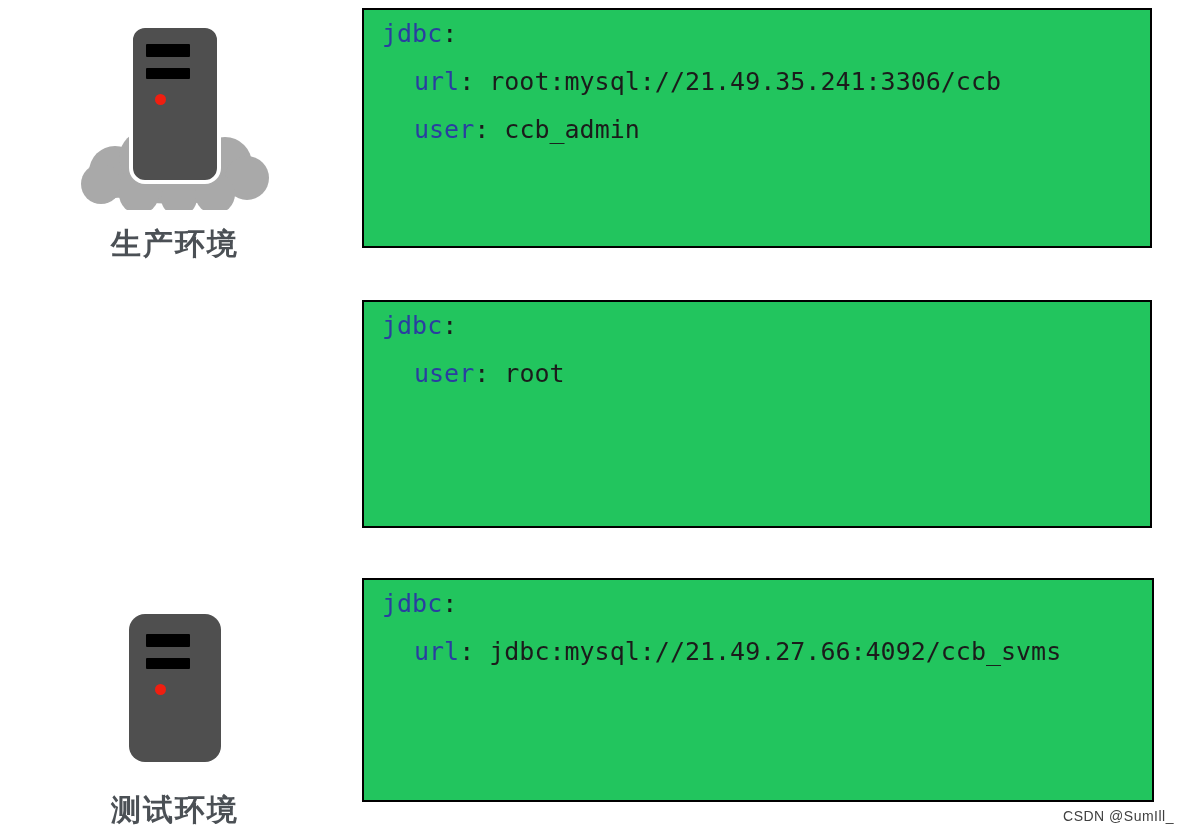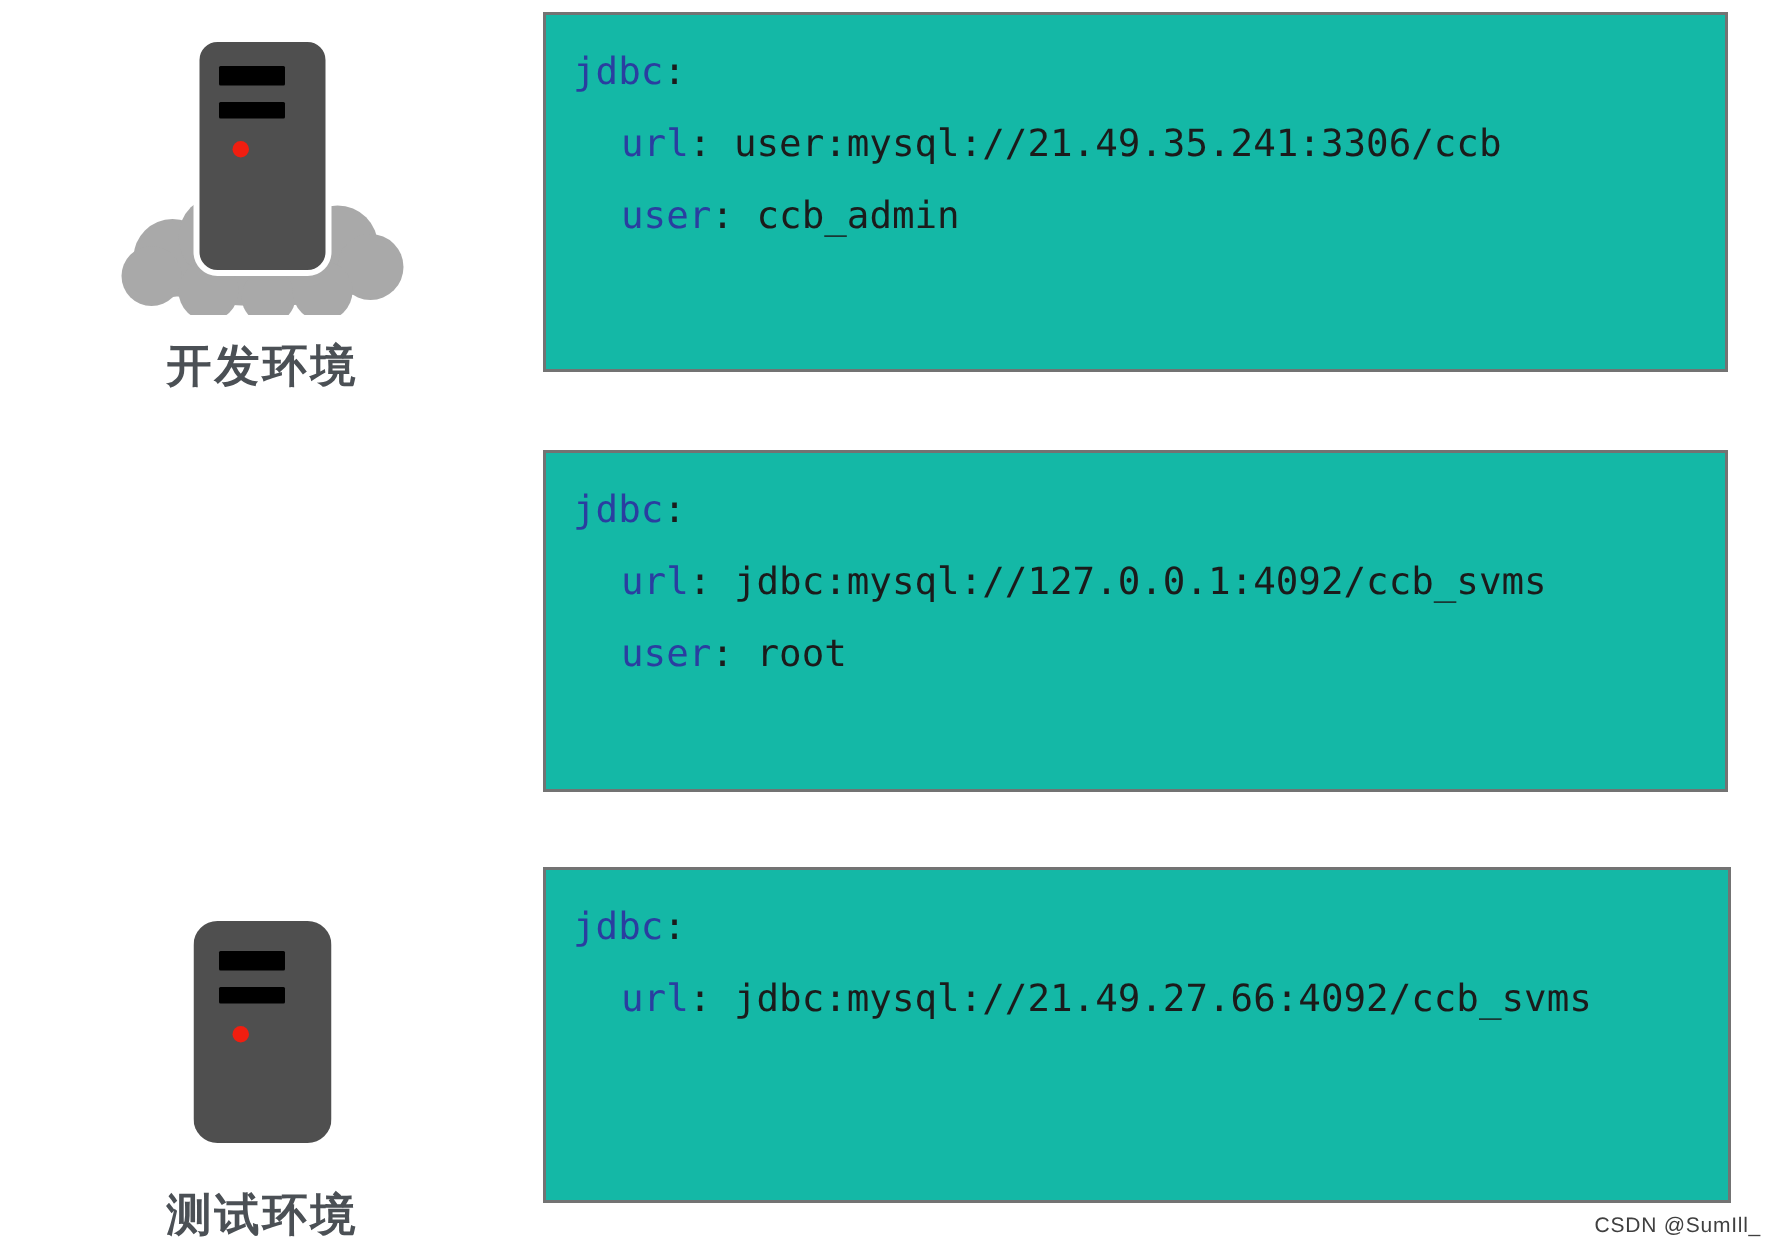--- a/index.html
+++ b/index.html
@@ -96,24 +96,24 @@
     font-size: 30px;
     font-weight: bold;
     color: #4b5055;
     letter-spacing: 2px;
   }
   .env-label-dev, .env-label-test { margin-top: 10px; }
 
   
   .code-box {
     position: absolute;
-    background: #14b8a6;
-    border: 2px solid #737373;
+    background: #22c55e;
+    border: 2px solid #000000;
     box-sizing: border-box;
-    padding: 14px 0 14px 18px;
+    padding: 0 0 14px 18px;
     font-family: "DejaVu Sans Mono", "Liberation Mono", monospace;
     font-size: 25px;
     line-height: 48px;
     color: #1b1b1b;
     white-space: nowrap;
   }
   .code-box-1 { left: 362px; top: 8px;   width: 790px; height: 240px; }
   .code-box-2 { left: 362px; top: 300px; width: 790px; height: 228px; }
   .code-box-3 { left: 362px; top: 578px; width: 792px; height: 224px; }
 
@@ -156,45 +156,44 @@
           <circle cx="104" cy="68" r="18"></circle>
           <circle cx="140" cy="64" r="20"></circle>
         </g>
       </svg>
       <div class="tower">
         <div class="slot slot-1"></div>
         <div class="slot slot-2"></div>
         <div class="led"></div>
       </div>
     </div>
-    <div class="env-label">开发环境</div>
+    <div class="env-label">生产环境</div>
   </div>
 
 
   <div class="env-item env-item-test">
     <div class="icon-wrap icon-wrap-test">
       <div class="tower">
         <div class="slot slot-1"></div>
         <div class="slot slot-2"></div>
         <div class="led"></div>
       </div>
     </div>
     <div class="env-label env-label-test">测试环境</div>
   </div>
 </div>
 
 <div class="code-box code-box-1">
   <div class="code-line"><span class="key">jdbc</span><span class="punct">:</span></div>
-  <div class="code-line indent"><span class="key">url</span><span class="punct">: </span><span class="val">user:mysql://21.49.35.241:3306/ccb</span></div>
+  <div class="code-line indent"><span class="key">url</span><span class="punct">: </span><span class="val">root:mysql://21.49.35.241:3306/ccb</span></div>
   <div class="code-line indent"><span class="key">user</span><span class="punct">: </span><span class="val">ccb_admin</span></div>
 </div>
 
 <div class="code-box code-box-2">
   <div class="code-line"><span class="key">jdbc</span><span class="punct">:</span></div>
-  <div class="code-line indent"><span class="key">url</span><span class="punct">: </span><span class="val">jdbc:mysql://127.0.0.1:4092/ccb_svms</span></div>
   <div class="code-line indent"><span class="key">user</span><span class="punct">: </span><span class="val">root</span></div>
 </div>
 
 <div class="code-box code-box-3">
   <div class="code-line"><span class="key">jdbc</span><span class="punct">:</span></div>
   <div class="code-line indent"><span class="key">url</span><span class="punct">: </span><span class="val">jdbc:mysql://21.49.27.66:4092/ccb_svms</span></div>
 </div>
 
 <div class="watermark">CSDN @SumIll_</div>
 

